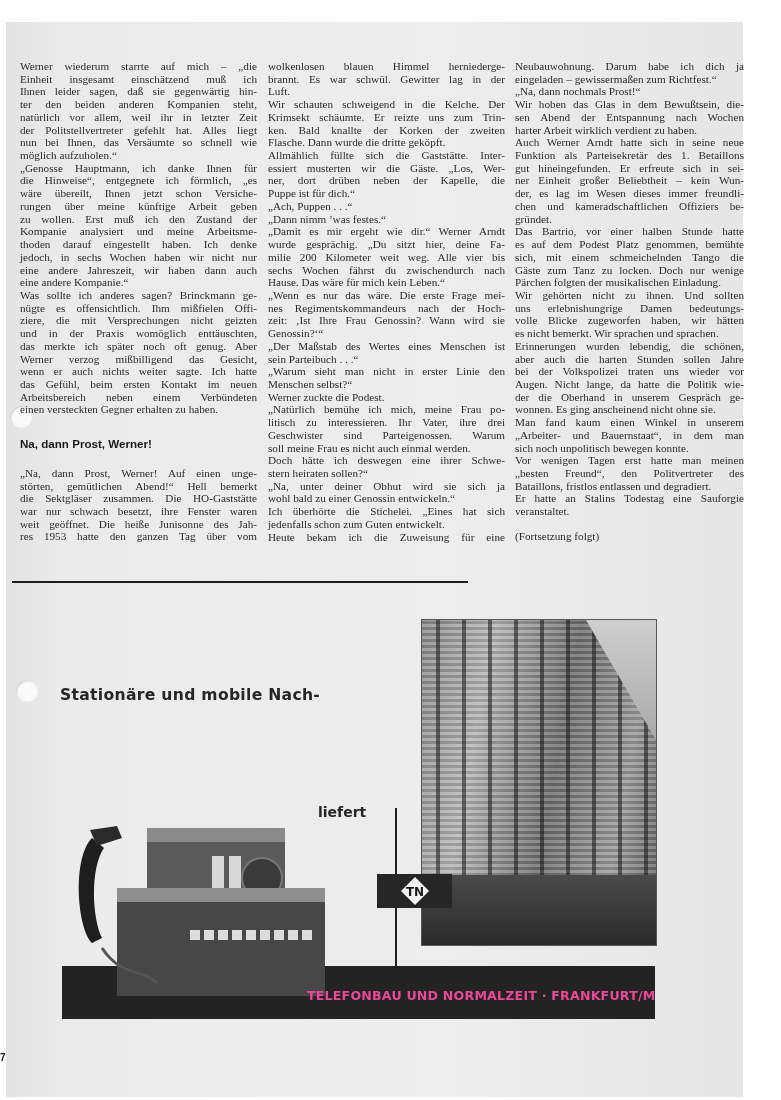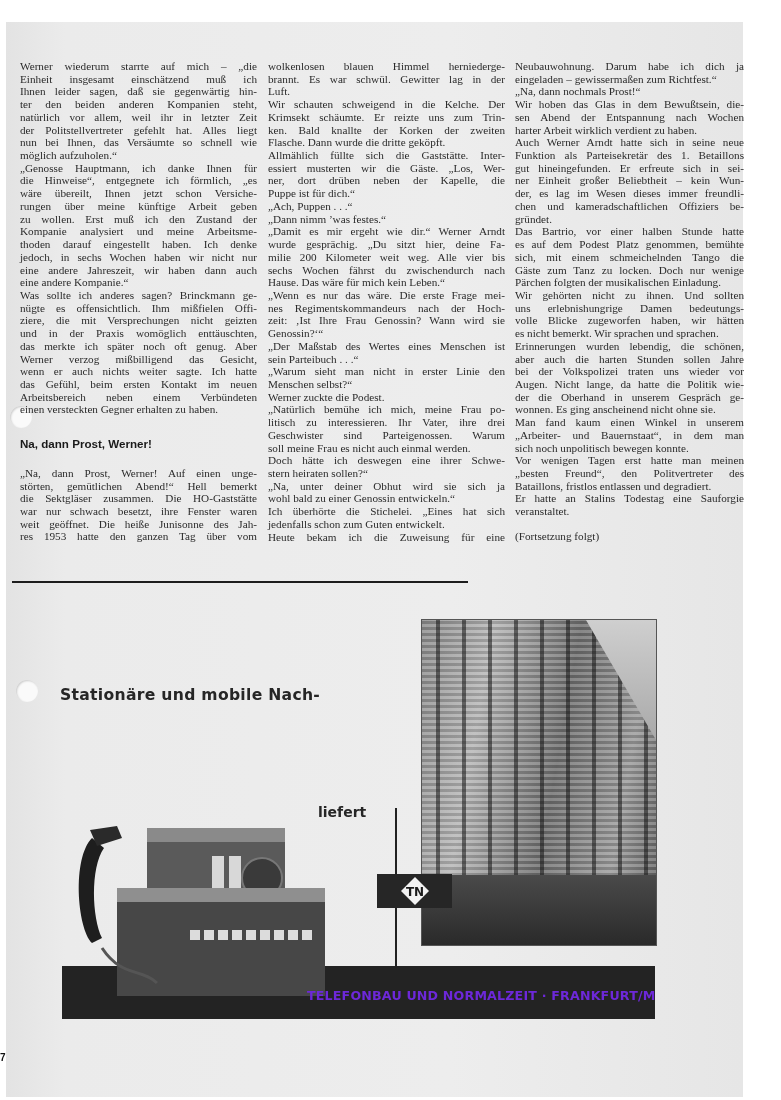--- a/index.html
+++ b/index.html
@@ -24,21 +24,21 @@
       repeating-linear-gradient(0deg, rgba(255,255,255,0.18) 0 3px, rgba(0,0,0,0.12) 3px 6px),
       linear-gradient(100deg, #8a8a8a 0%, #b5b5b5 25%, #6d6d6d 55%, #9a9a9a 80%, #5a5a5a 100%);
     border:1px solid #555; }
   .photo-right .sky { position:absolute; right:0; top:0; width:70px; height:120px; background:linear-gradient(180deg,#cfcfcf,#a9a9a9); clip-path: polygon(0 0,100% 0,100% 100%); }
   .photo-right .floor { position:absolute; left:0; bottom:0; width:100%; height:70px; background:linear-gradient(180deg,#4a4a4a,#2a2a2a); }
   .vline { position:absolute; left:395px; top:808px; width:2px; height:160px; background:#222; }
   .logo-box { position:absolute; left:377px; top:874px; width:75px; height:34px; background:#262626; }
   .logo-diamond { position:absolute; left:400px; top:876px; width:30px; height:30px; }
   .equip { position:absolute; left:62px; top:818px; width:265px; height:178px; }
   .banner { position:absolute; left:62px; top:966px; width:593px; height:53px; background:#232323; }
-  .banner-text { position:absolute; left:307px; top:988px; font-family:"DejaVu Sans", sans-serif; font-weight:bold; font-size:12.6px; color:#6d28d9; letter-spacing:0.2px; white-space:nowrap; }
+  .banner-text { position:absolute; left:307px; top:988px; font-family:"DejaVu Sans", sans-serif; font-weight:bold; font-size:12.6px; color:#ec4899; letter-spacing:0.2px; white-space:nowrap; }
   .pageno { position:absolute; left:0px; top:1052px; font-family:"Liberation Sans", sans-serif; font-weight:bold; font-size:10px; color:#111; }
 </style>
 </head>
 <body>
 
 <div class="paper"></div>
 
 <div class="hole" style="left:10px; top:406px;"></div>
 <div class="hole" style="left:16px; top:680px;"></div>
 

